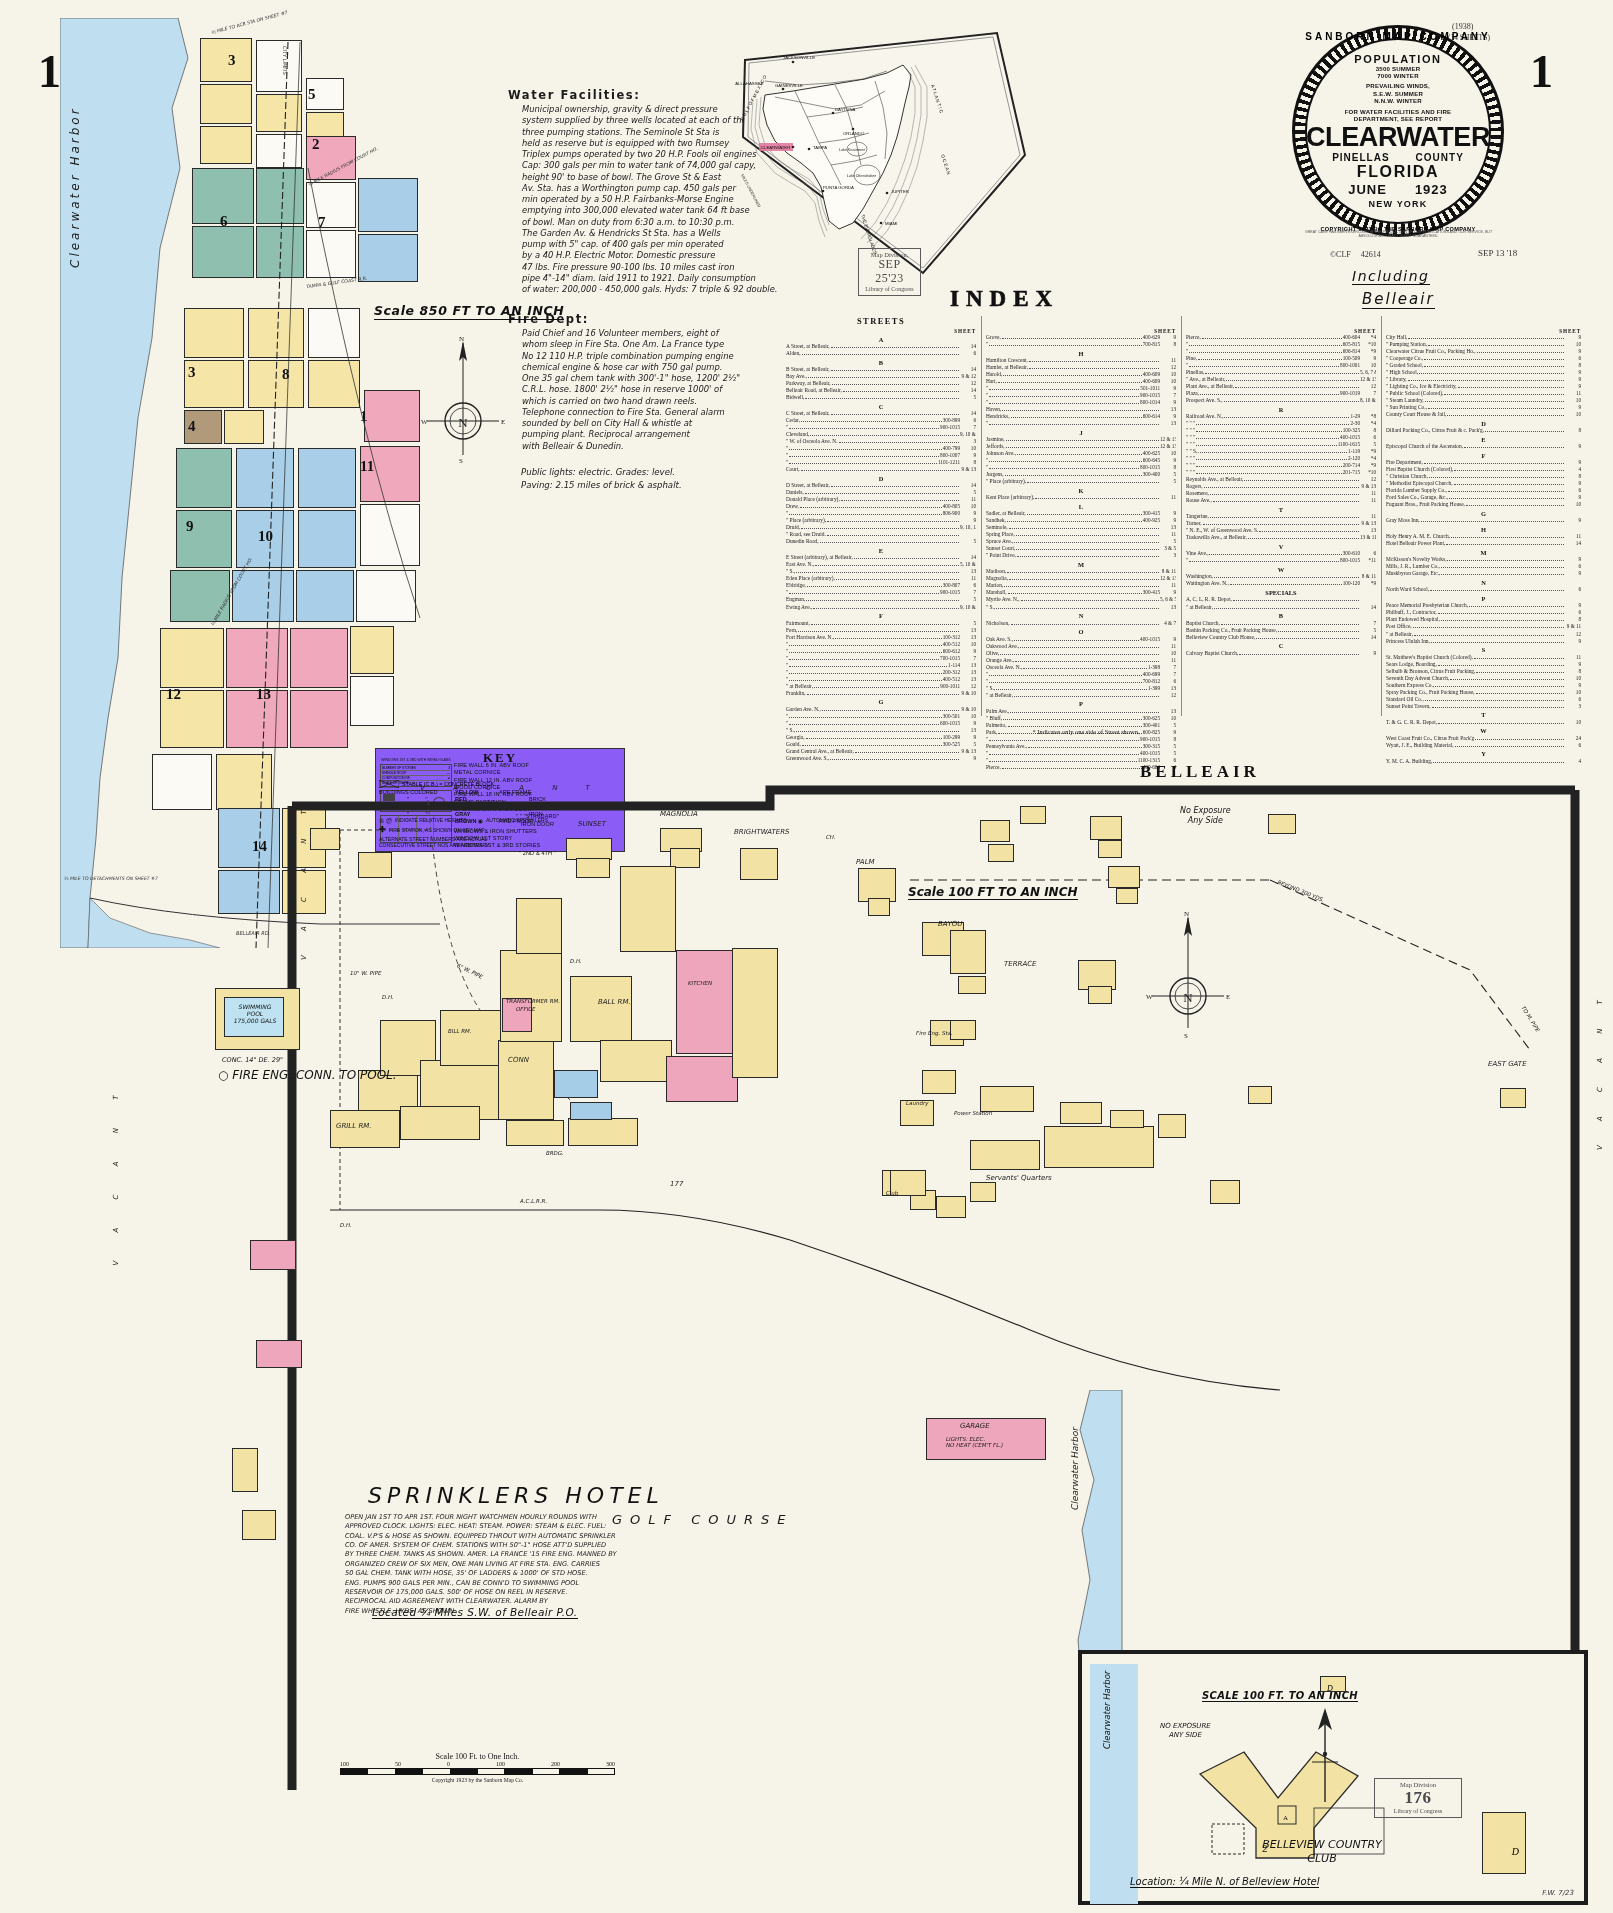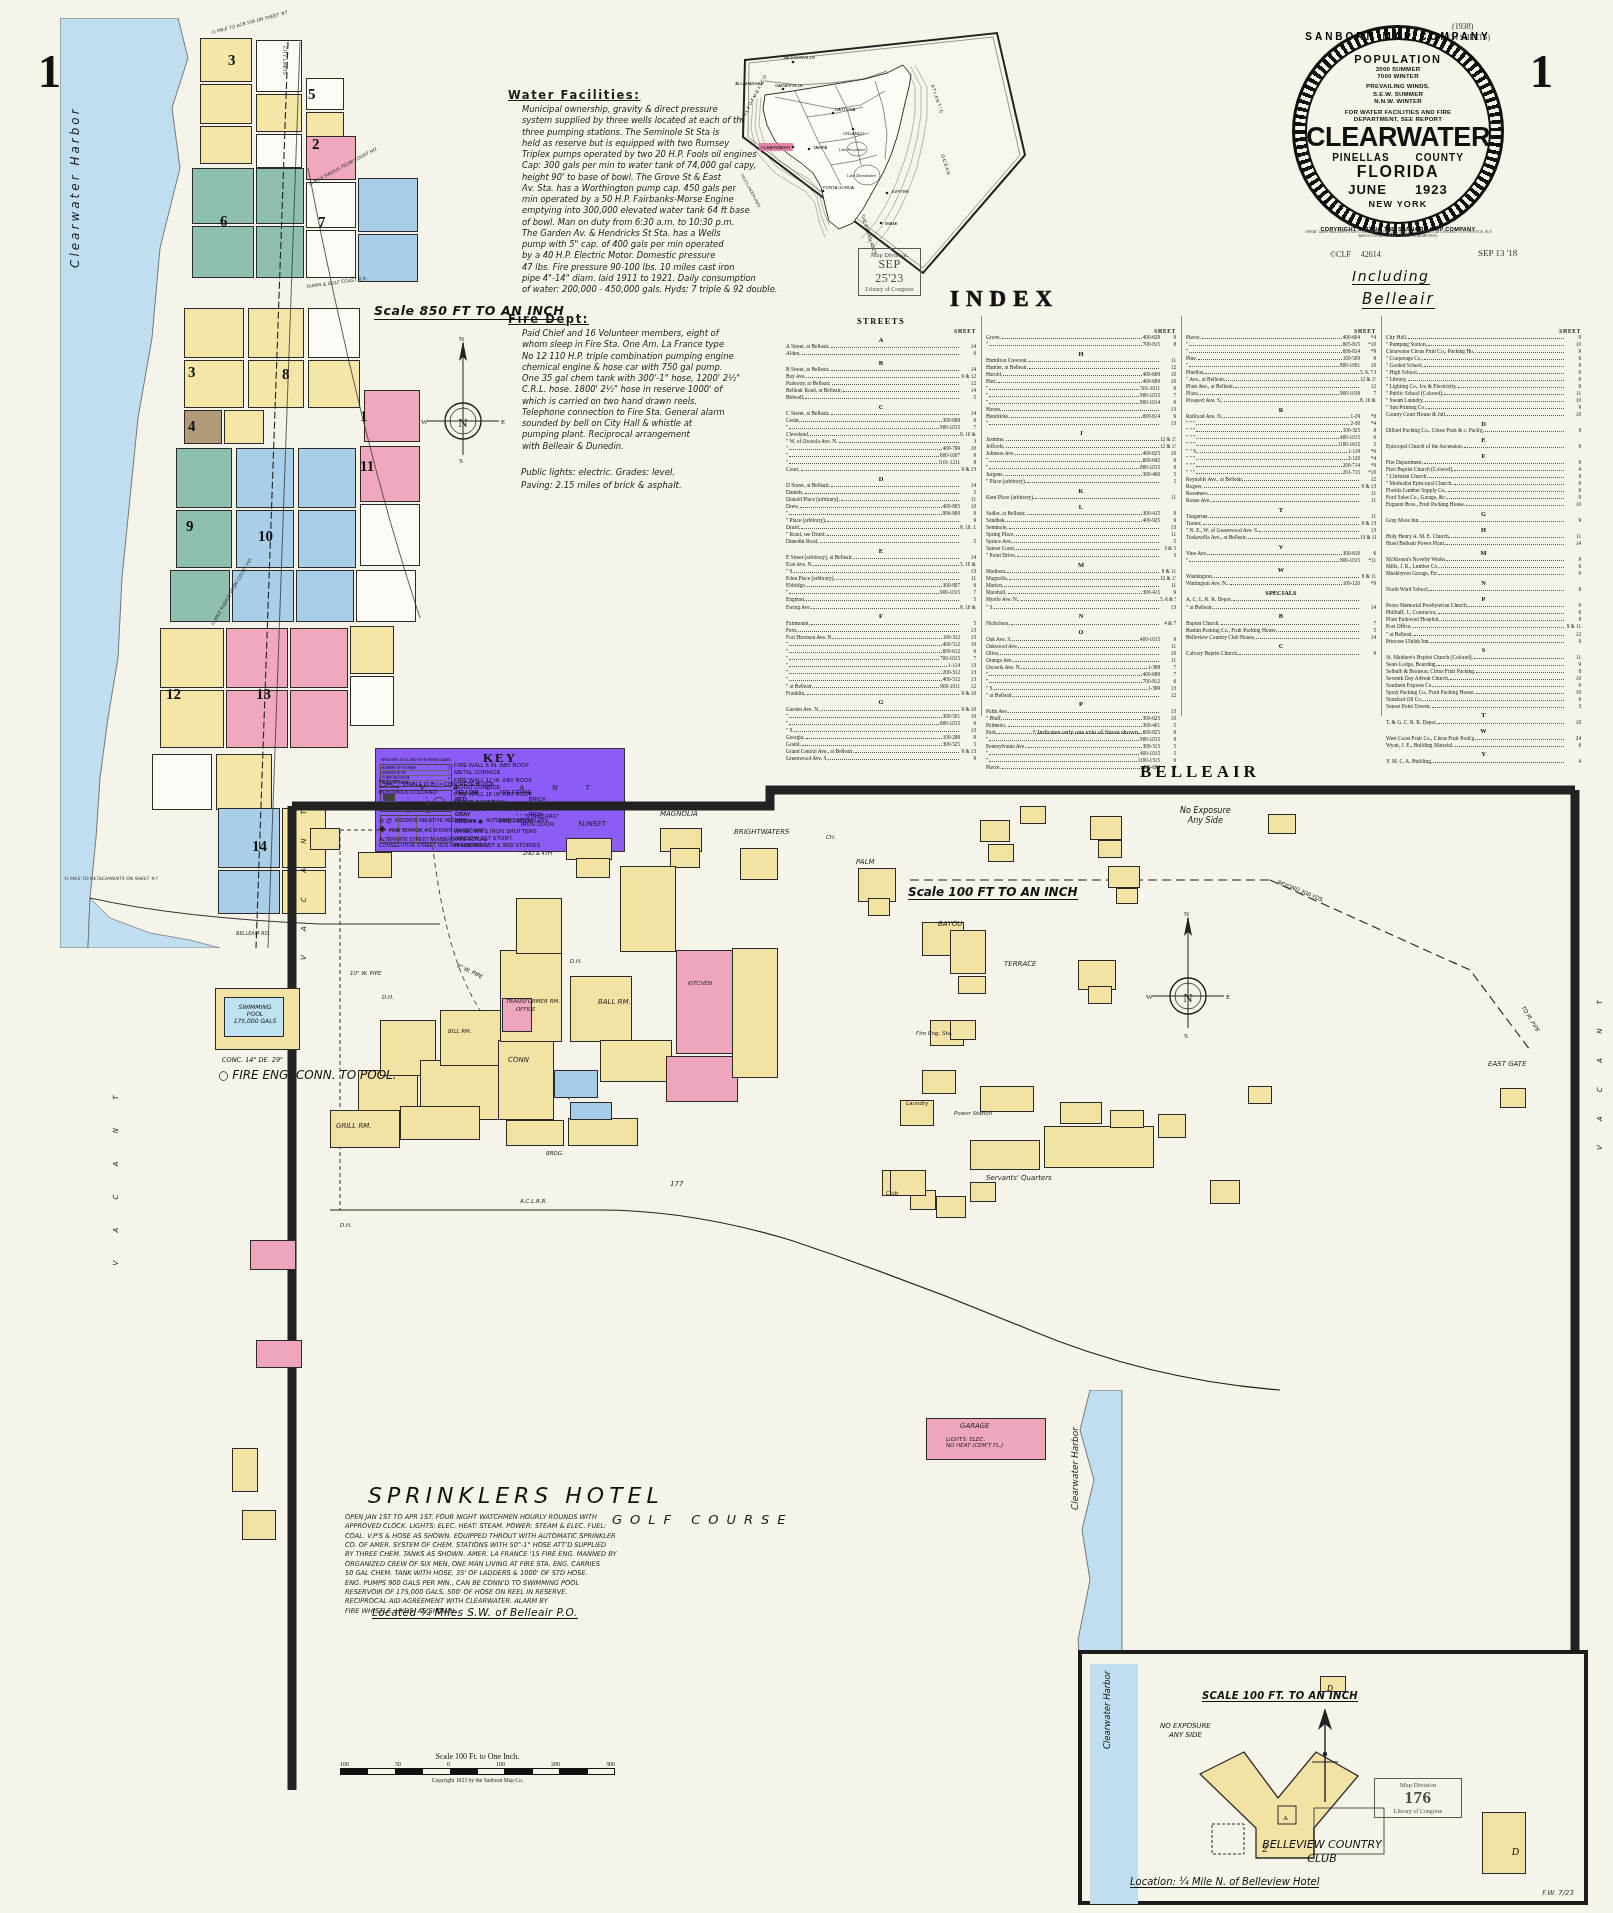--- a/index.html
+++ b/index.html
@@ -55,21 +55,20 @@
     position:absolute;
     color:#1b1b1b;
     line-height:1.32;
   }
   .txtblock .head {
     font-family:"DejaVu Sans", sans-serif;
     font-size:11.5px;
     letter-spacing:1.6px;
     font-weight:600;
     margin-bottom:1px;
-    text-decoration:underline;
   }
   .txtblock .body {
     font-family:"DejaVu Sans", sans-serif;
     font-style:italic;
     font-size:8.4px;
     line-height:1.34;
     padding-left:14px;
     white-space:pre-line;
   }
 

